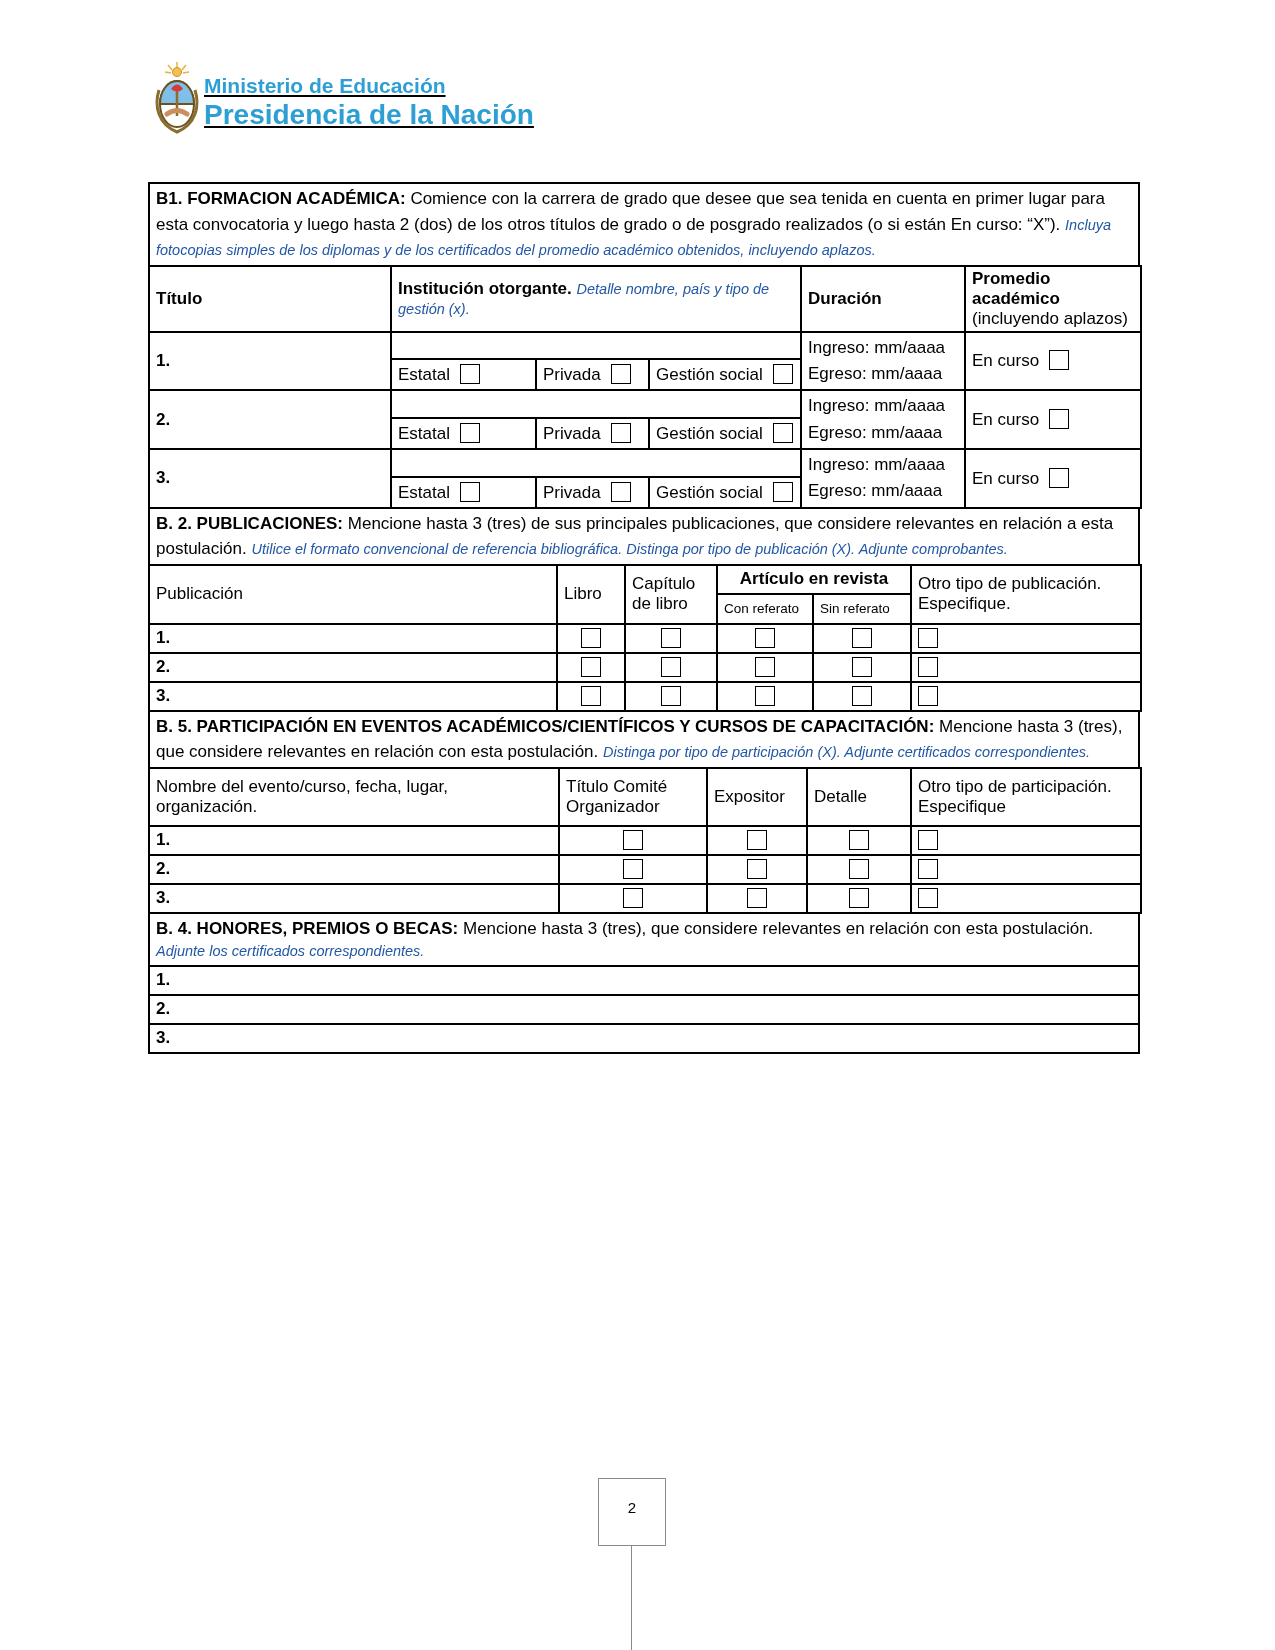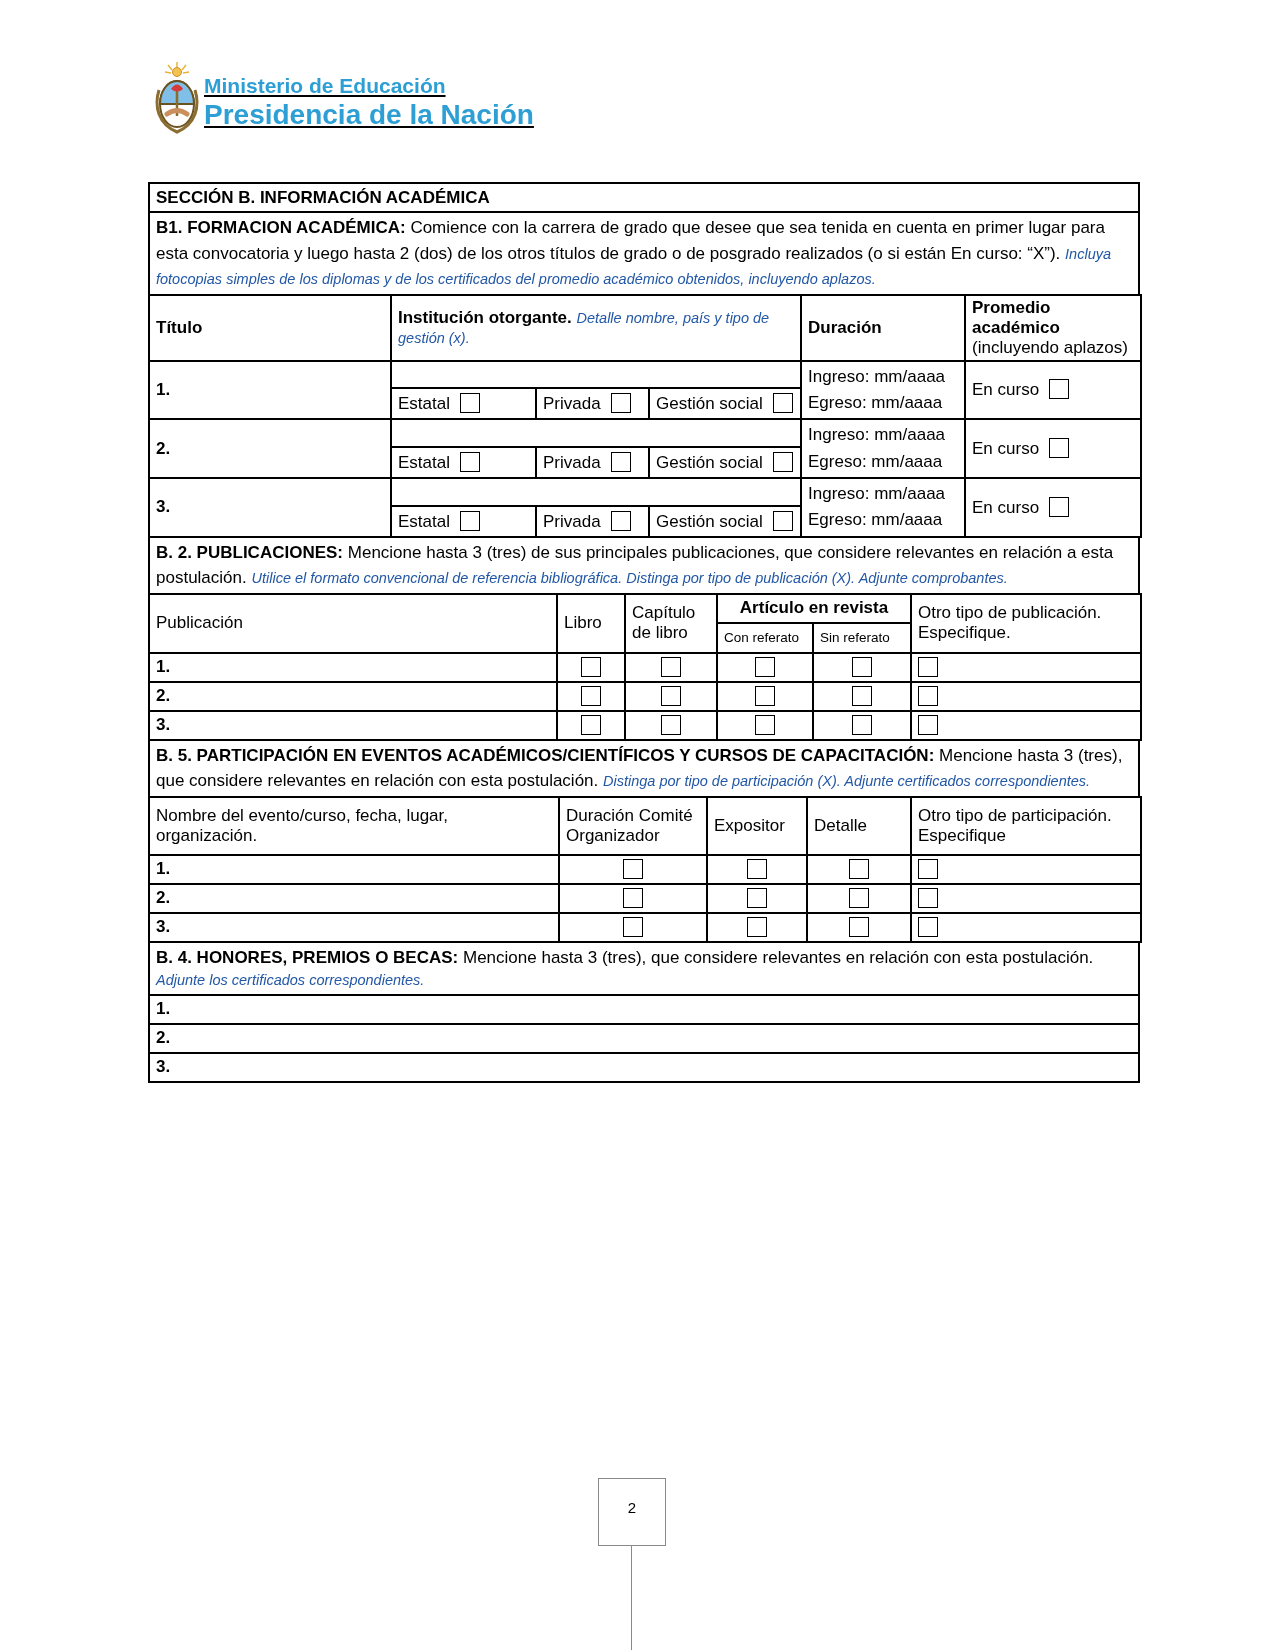--- a/index.html
+++ b/index.html
@@ -67,23 +67,20 @@
   <div class="brand-text">
     <div class="brand-l1">Ministerio de Educación</div>
     <div class="brand-l2">Presidencia de la Nación</div>
   </div>
 </div>
 
 <div class="form">
 
   <table class="t">
     <tbody>
-        <tr style="height:29px">
-      <td class="sec-title">SECCIÓN B. INFORMACIÓN ACADÉMICA</td>
-    </tr>
     <tr>
       <td class="para">
         <b>B1. FORMACION ACADÉMICA:</b>
         <span>Comience con la carrera de grado que desee que sea tenida en cuenta en primer lugar para esta convocatoria y luego hasta 2 (dos) de los otros títulos de grado o de posgrado realizados (o si están En curso: “X”).</span>
         <span class="note">Incluya fotocopias simples de los diplomas  y de los certificados del promedio académico  obtenidos, incluyendo aplazos.</span>
       </td>
     </tr>
   </tbody>
     </table>
 
@@ -239,21 +236,21 @@
     <colgroup>
       <col style="width:410px">
         <col style="width:148px">
         <col style="width:100px">
       <col style="width:104px">
         <col style="width:230px">
     </colgroup>
     <tbody>
         <tr style="height:58px">
       <td>Nombre del evento/curso, fecha, lugar, organización.</td>
-      <td>Duración Comité Organizador</td>
+      <td>Título Comité Organizador</td>
       <td>Expositor</td>
       <td>Detalle</td>
       <td>Otro tipo de participación. Especifique</td>
     </tr>
     <tr style="height:29px">
       <td class="num">1.</td>
       <td class="ck"><span class="cb"></span></td>
       <td class="ck"><span class="cb"></span></td>
       <td class="ck"><span class="cb"></span></td>
       <td class="ck-left"><span class="cb"></span></td>

